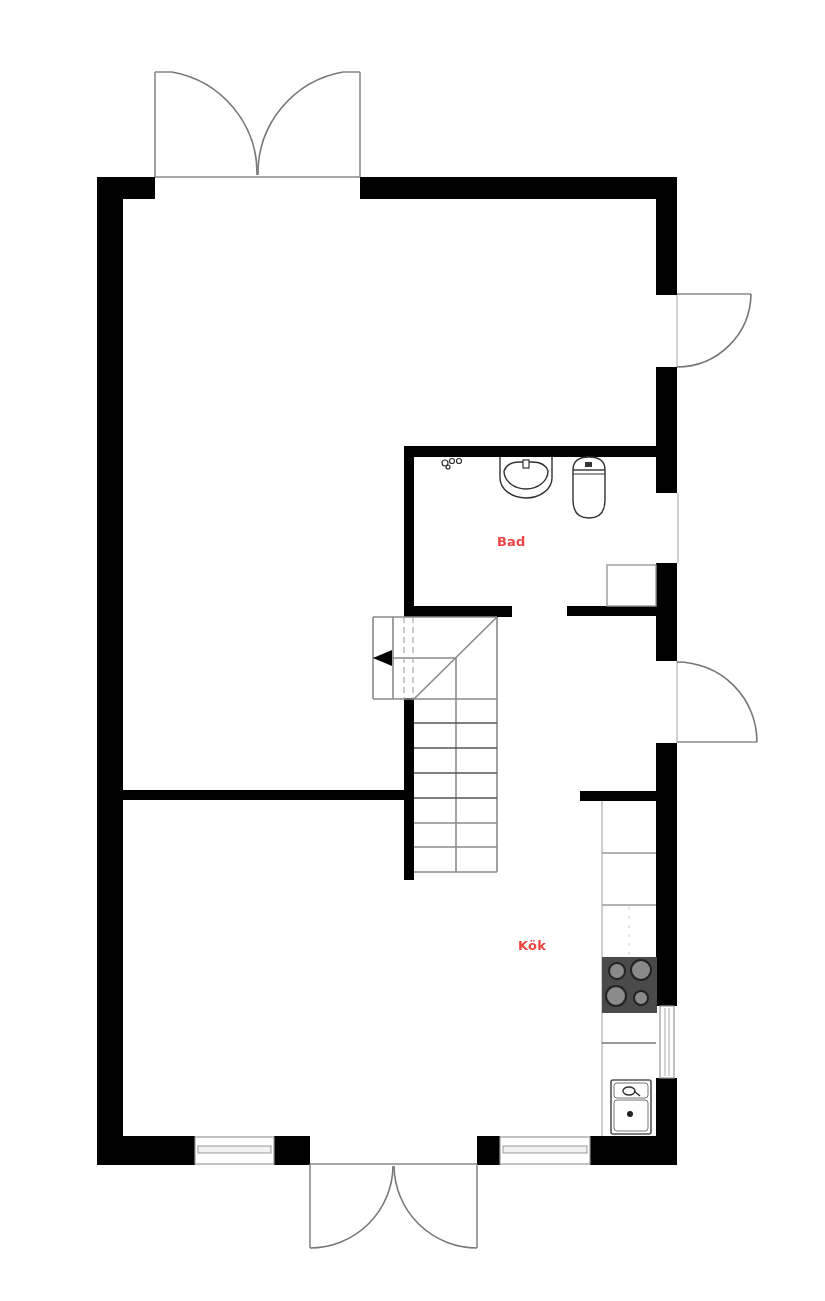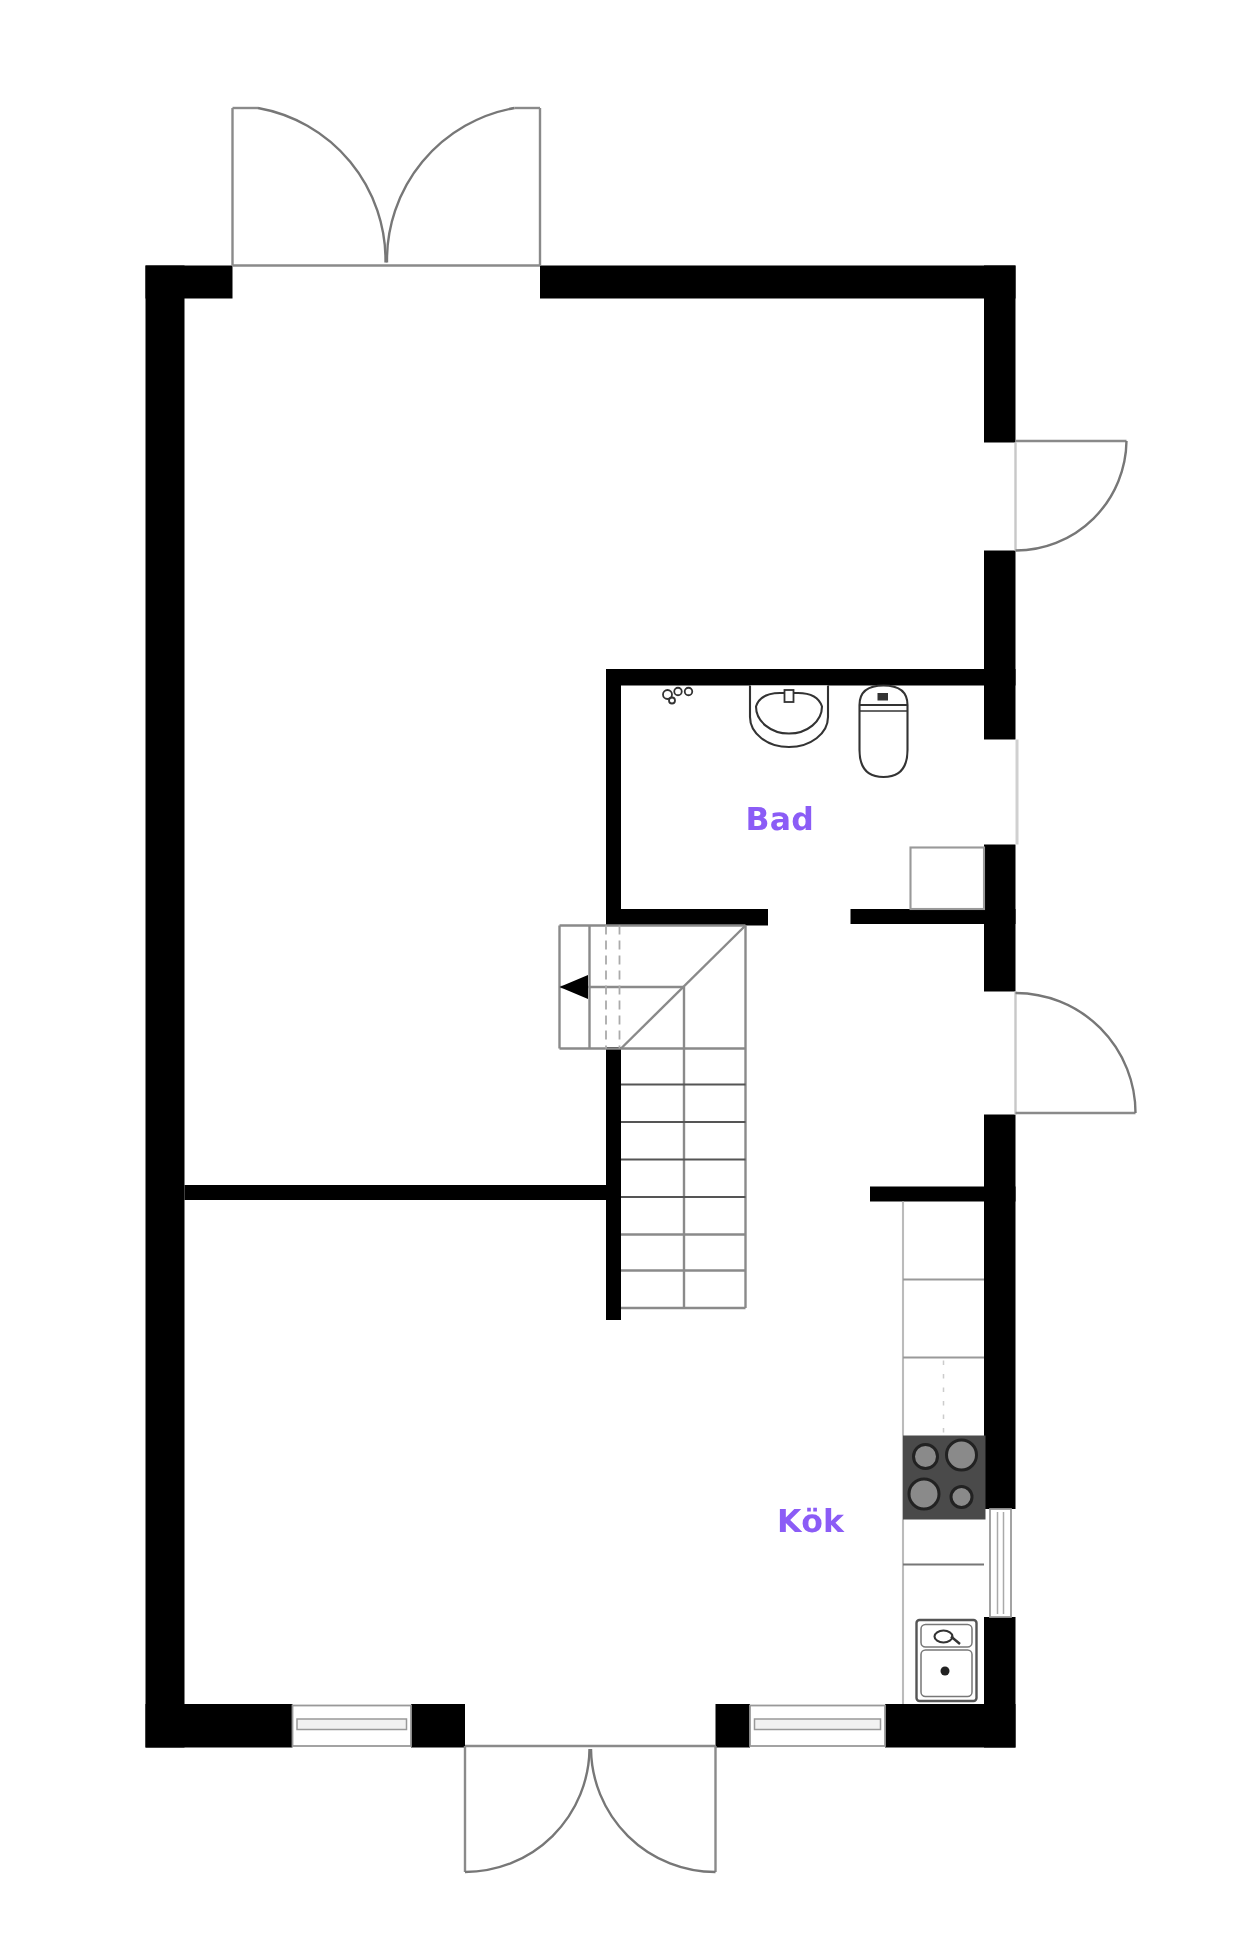--- a/index.html
+++ b/index.html
@@ -2,22 +2,22 @@
 <html><head>
   <meta charset="utf-8">
   <style>
     html, body { margin: 0; padding: 0; background: #ffffff; }
     body { width: 825px; height: 1301px; position: relative; overflow: hidden; }
     #plan { position: absolute; left: 0; top: 0; width: 825px; height: 1301px; }
     .room-label {
       position: absolute;
       font-family: "DejaVu Sans", sans-serif;
       font-weight: bold;
-      font-size: 21px;
-      color: #8b5cf6;
+      font-size: 13px;
+      color: #ef4444;
       letter-spacing: 0.2px;
     }
     .wall { fill: #000000; }
     .thin { stroke: #8a8a8a; stroke-width: 1.6; fill: none; }
     .thin-dark { stroke: #555555; stroke-width: 1.4; fill: none; }
     .arc { stroke: #777777; stroke-width: 1.6; fill: none; }
     .fixture { stroke: #333333; stroke-width: 1.4; fill: #ffffff; }
   </style>
 </head>
 <body>
@@ -174,13 +174,13 @@
     <rect x="611" y="1080" width="40" height="54" rx="2" fill="#ffffff" stroke="#555" stroke-width="1.6"></rect>
     <rect x="614" y="1083" width="34" height="15" rx="3" fill="#fff" stroke="#777" stroke-width="1"></rect>
     <ellipse cx="629" cy="1091" rx="6" ry="4" fill="none" stroke="#333" stroke-width="1.4"></ellipse>
     <line x1="634" y1="1091" x2="640" y2="1096" stroke="#333" stroke-width="1.6"></line>
     <rect x="614" y="1100" width="34" height="31" rx="3" fill="#fff" stroke="#777" stroke-width="1"></rect>
     <circle cx="630" cy="1114" r="3" fill="#222"></circle>
   </g>
 </svg>
 
 <div class="room-label" style="left:497px; top:534px;">Bad</div>
-<div class="room-label" style="left:518px; top:1002px;">Kök</div>
+<div class="room-label" style="left:518px; top:938px;">Kök</div>
 
 </body></html>

